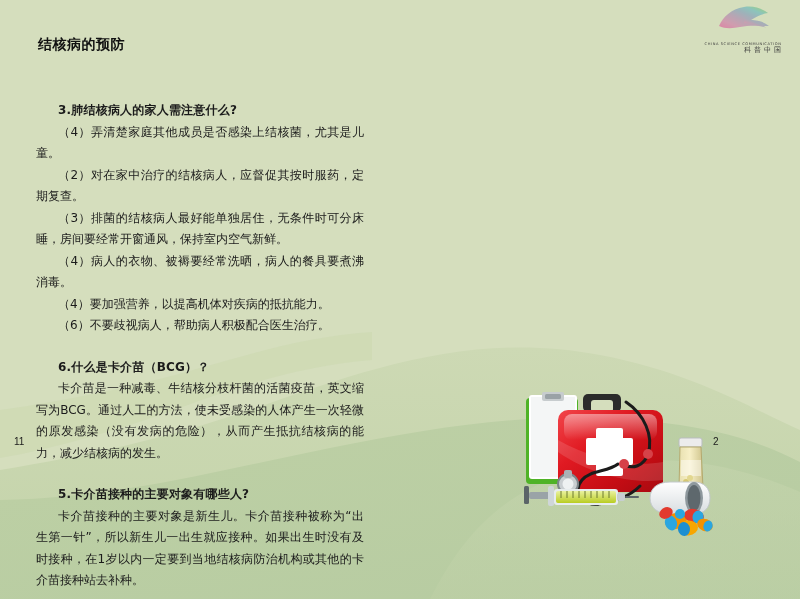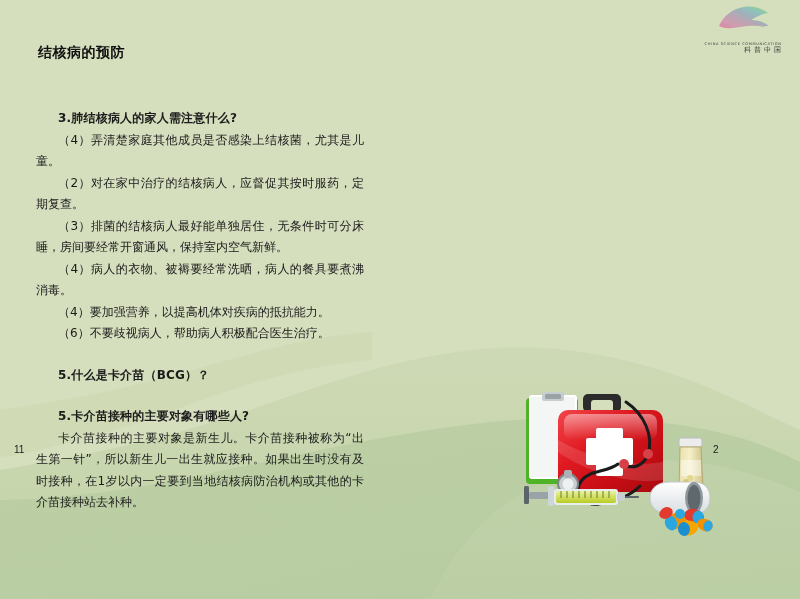--- a/index.html
+++ b/index.html
@@ -52,21 +52,20 @@
     color: #3a3a3a;
     line-height: 5px;
     white-space: nowrap;
   }
   
   .col {
     position: absolute;
     top: 0;
     width: 400px;
     height: 485px;
-    margin-top: 8px;
   }
   .col-left  { left: 0; }
   .col-right { left: 400px; }
 
   .page-title {
     position: absolute;
     top: 36px;
     font-size: 14px;
     font-weight: bold;
     color: #111;
@@ -174,21 +173,22 @@
   <div class="col col-left">
     <div class="page-title">结核病的预防</div>
     <div class="body-block">
       <p class="q">3.肺结核病人的家人需注意什么?</p>
       <p class="a">（4）弄清楚家庭其他成员是否感染上结核菌，尤其是儿童。</p>
       <p class="a">（2）对在家中治疗的结核病人，应督促其按时服药，定期复查。</p>
       <p class="a">（3）排菌的结核病人最好能单独居住，无条件时可分床睡，房间要经常开窗通风，保持室内空气新鲜。</p>
       <p class="a">（4）病人的衣物、被褥要经常洗晒，病人的餐具要煮沸消毒。</p>
       <p class="a">（4）要加强营养，以提高机体对疾病的抵抗能力。</p>
       <p class="a">（6）不要歧视病人，帮助病人积极配合医生治疗。</p>
-      <p class="q gap">5.什么是卡介苗（BCG）？</p>
+      <p class="q gap">6.什么是卡介苗（BCG）？</p>
+      <p class="a">卡介苗是一种减毒、牛结核分枝杆菌的活菌疫苗，英文缩写为BCG。通过人工的方法，使未受感染的人体产生一次轻微的原发感染（没有发病的危险），从而产生抵抗结核病的能力，减少结核病的发生。</p>
       <p class="q gap">5.卡介苗接种的主要对象有哪些人?</p>
       <p class="a">卡介苗接种的主要对象是新生儿。卡介苗接种被称为“出生第一针”，所以新生儿一出生就应接种。如果出生时没有及时接种，在1岁以内一定要到当地结核病防治机构或其他的卡介苗接种站去补种。</p>
     </div>
     <div class="pagenum">11</div>
   </div>
 
   <div class="col col-right">
 
     <div class="pagenum">2</div>
   </div>

